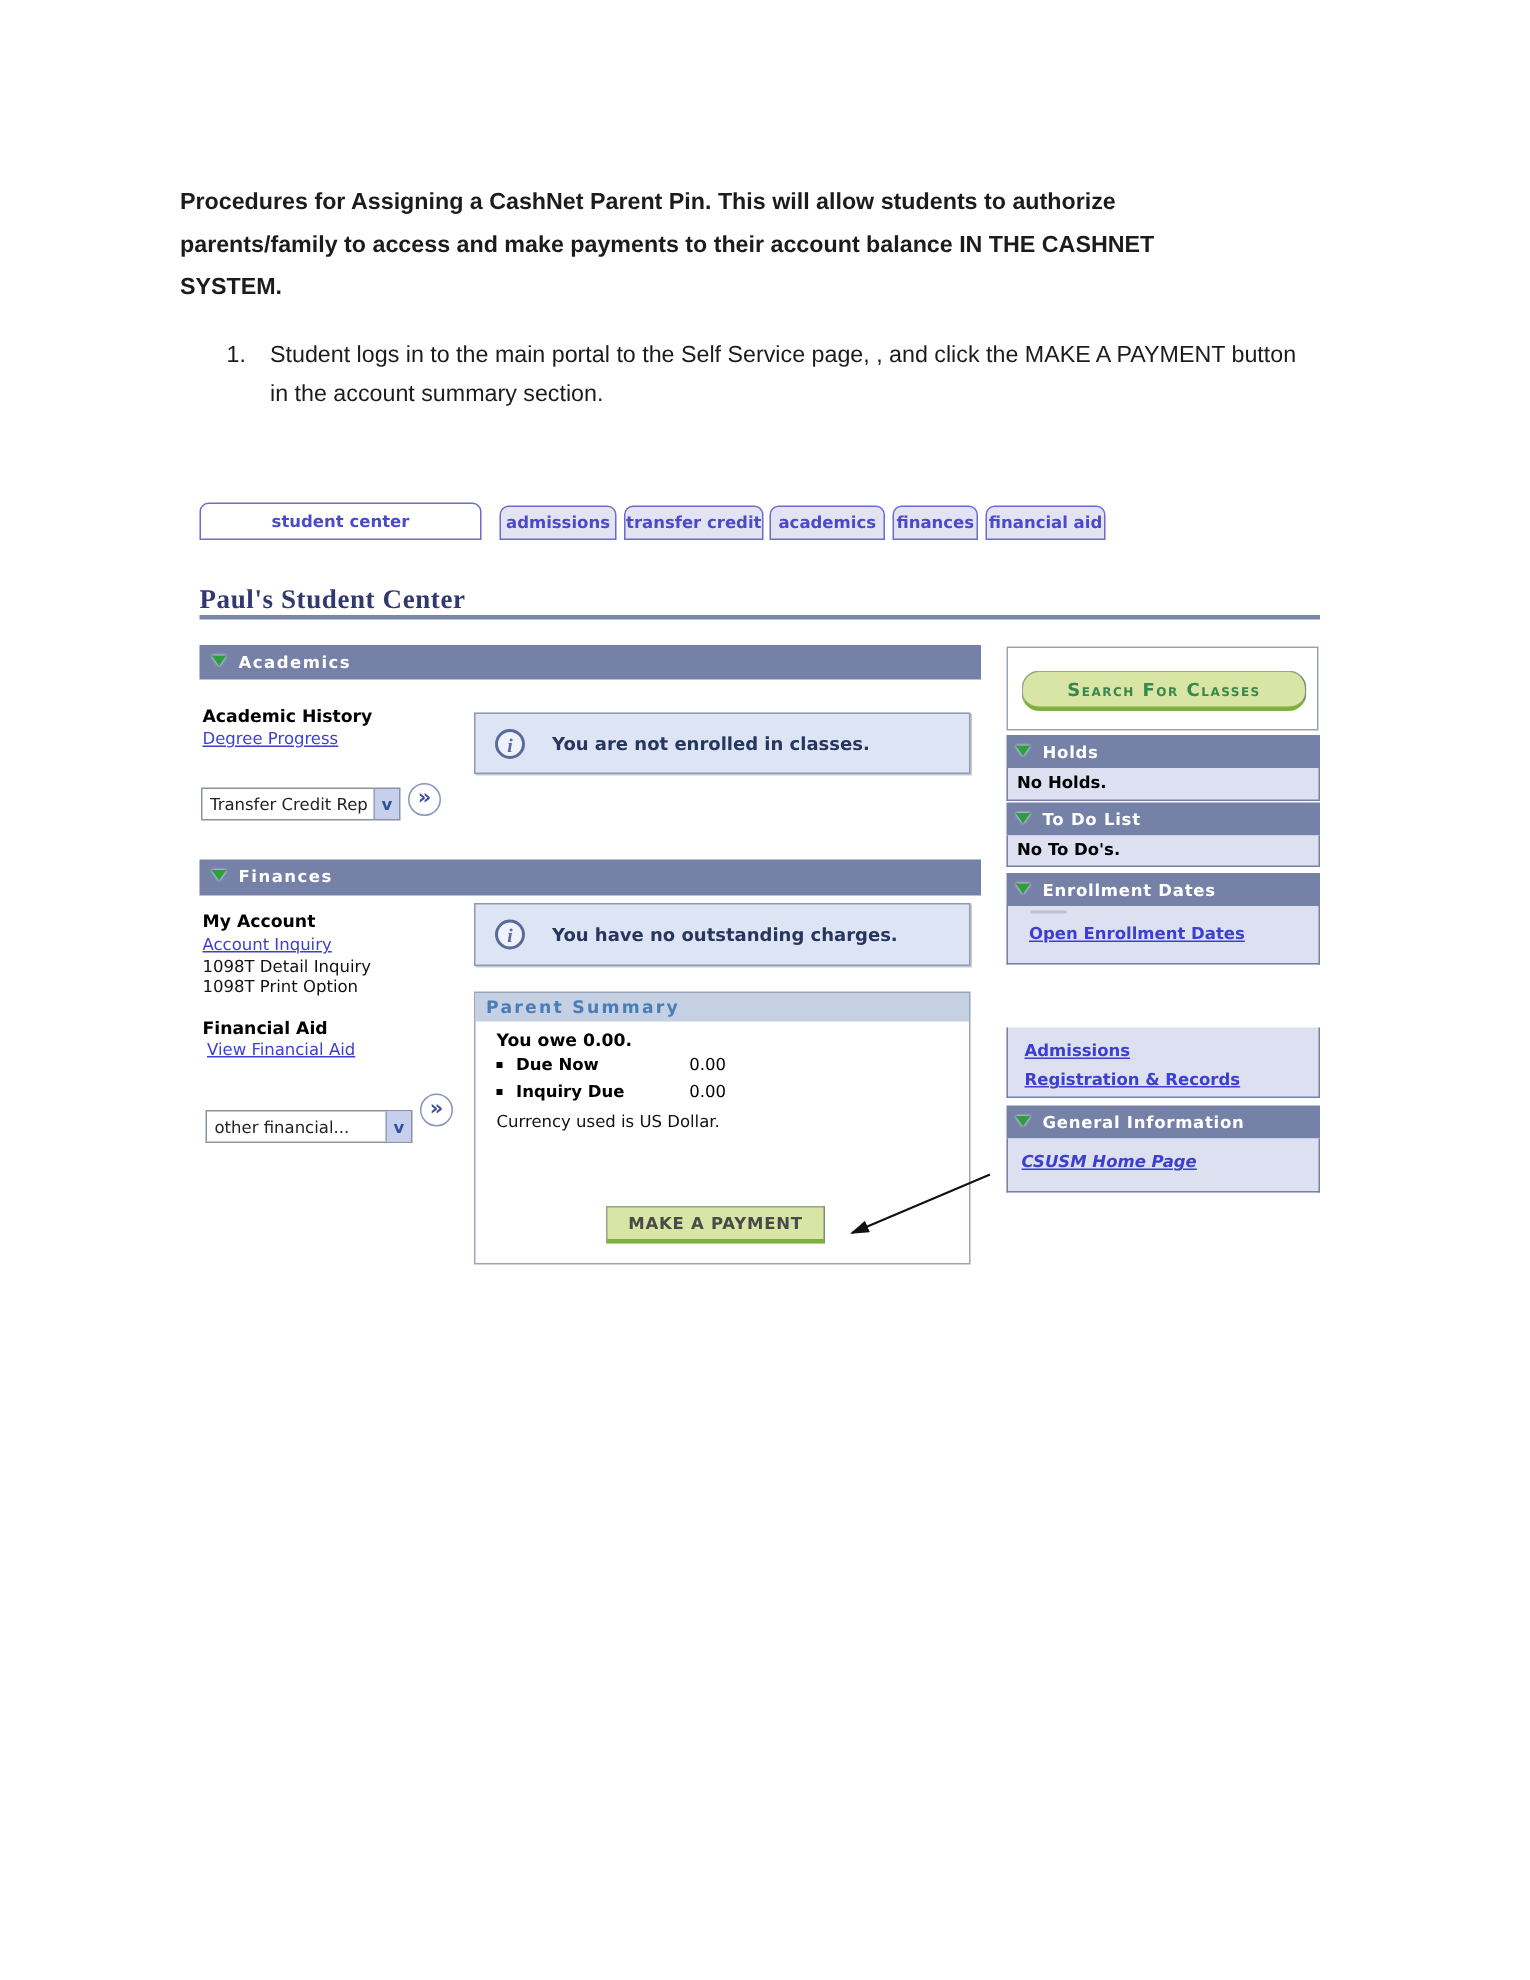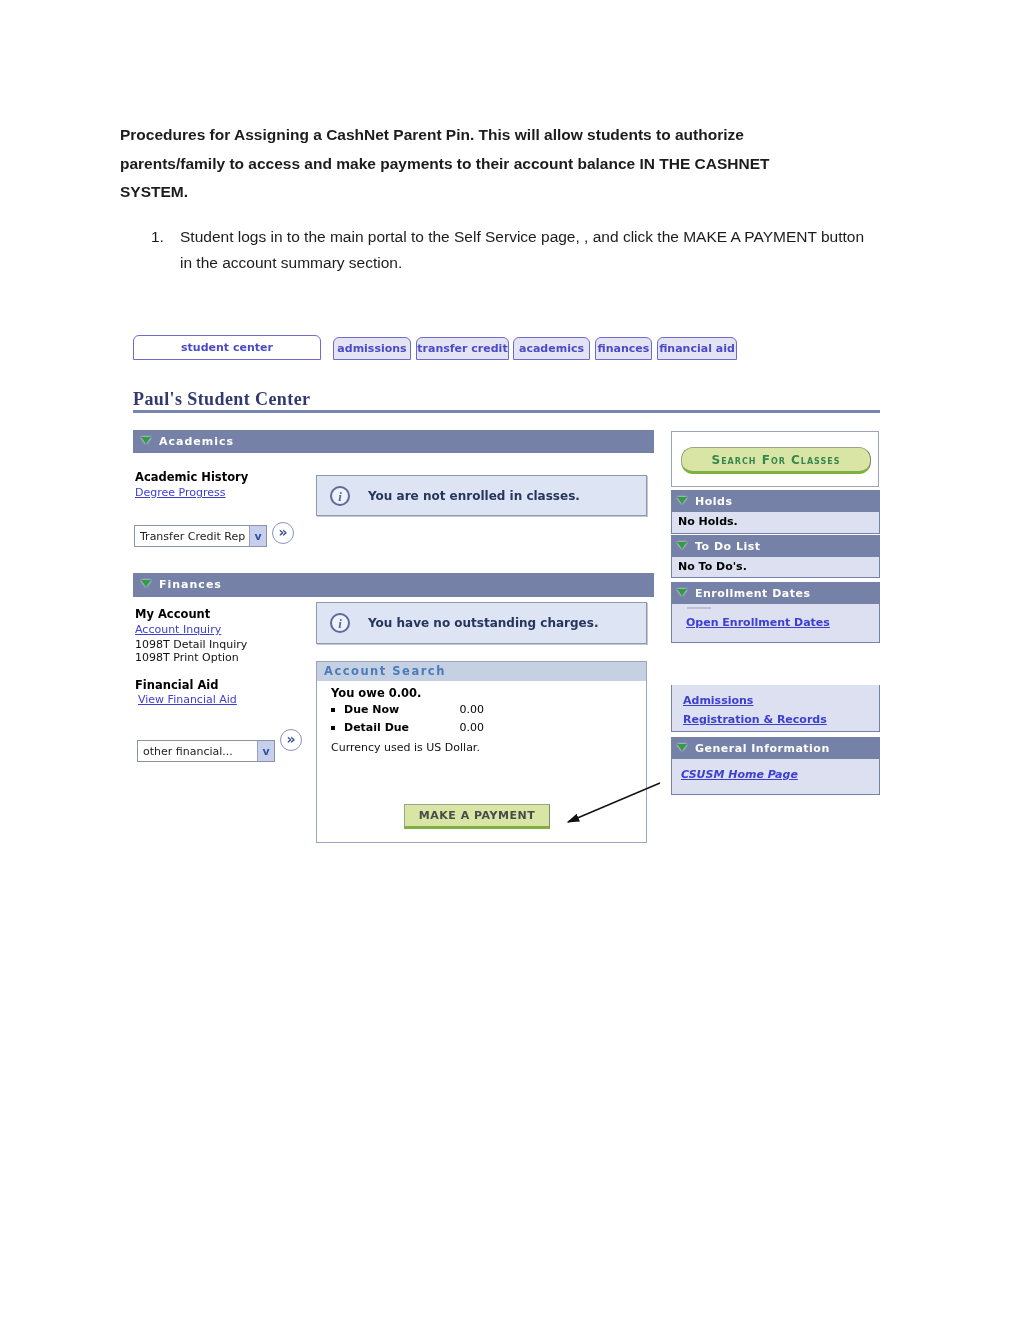--- a/index.html
+++ b/index.html
@@ -165,31 +165,31 @@
       <span class="arr">v</span>
     </div>
     <div class="gobtn" style="left:280px;top:729px;">»</div>
 
     <div class="infobox" style="left:316px;top:602px;width:331px;height:42px;">
       <span class="info-icon">i</span>
       <span class="info-text">You have no outstanding charges.</span>
     </div>
 
     <div class="acctbox">
-      <div class="acct-hdr">Account Search</div>
+      <div class="acct-hdr">Parent Summary</div>
       <div class="acct-owe">You owe 0.00.</div>
 
       <div class="acct-row" style="top:41px;">
         <span class="sq"></span>
         <span class="lbl">Due Now</span>
         <span class="val">0.00</span>
       </div>
       <div class="acct-row" style="top:59px;">
         <span class="sq"></span>
-        <span class="lbl">Detail Due</span>
+        <span class="lbl">Inquiry Due</span>
         <span class="val">0.00</span>
       </div>
 
       <div class="acct-cur">Currency used is US Dollar.</div>
 
       <button class="greenbtn mkpay">MAKE A PAYMENT</button>
     </div>
 
     <div class="searchwrap">
       <button class="greenbtn searchbtn">Search For Classes</button>

